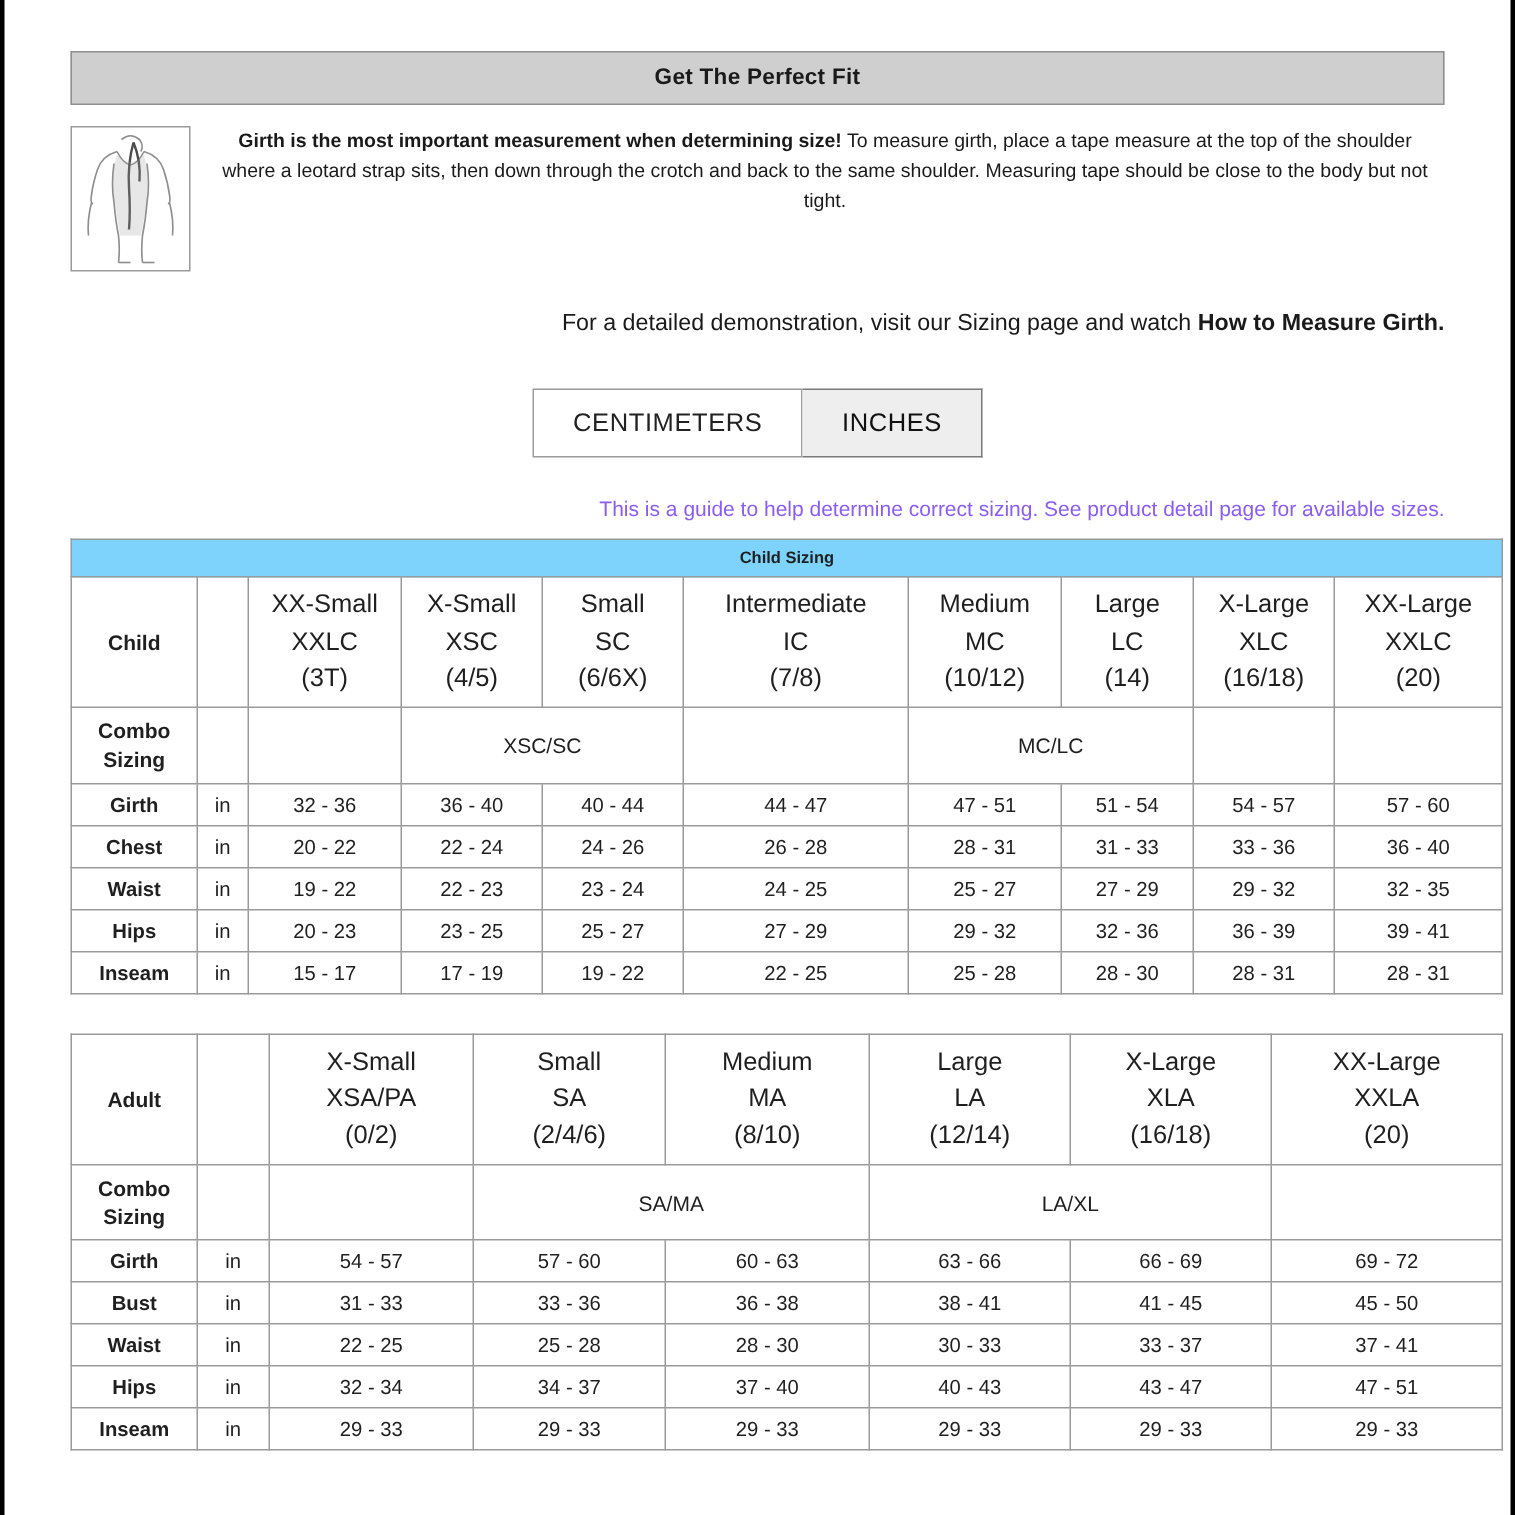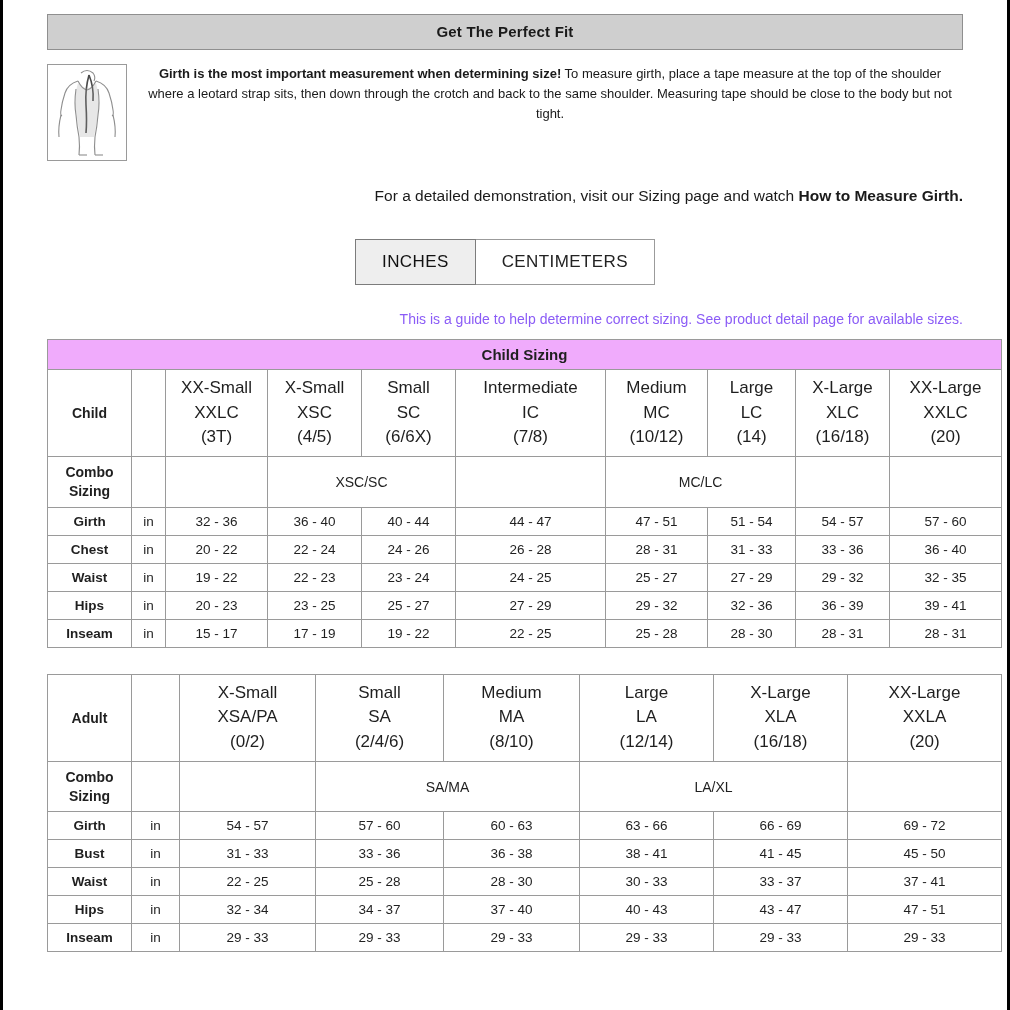--- a/index.html
+++ b/index.html
@@ -13,20 +13,21 @@
   #page {
     width: 1010px; height: 1010px;
     position: relative;
     background: #fff;
     border-left: 3px solid #000;
     border-right: 3px solid #000;
     overflow: hidden;
   }
   .wrap {
     padding: 14px 44px 0 44px;
+    margin-top: 20px;
   }
   
   .banner {
     background: #cfcfcf;
     border: 1px solid #8f8f8f;
     text-align: center;
     font-weight: bold;
     font-size: 15px;
     padding: 8px 0 9px 0;
     letter-spacing: .2px;
@@ -94,23 +95,23 @@
     font-size: 14px;
   }
   table.size td, table.size th {
     border: 1px solid #9a9a9a;
     text-align: center;
     vertical-align: middle;
     padding: 6px 2px;
     color: #1f1f1f;
   }
   .tbl-title td {
-    background: #f0abfc;
+    background: #7dd3fc;
     font-weight: bold;
-    font-size: 15px;
+    font-size: 11px;
     padding: 8px 0 9px 0;
   }
   .hdr td {
     font-weight: normal;
     font-size: 17px;
     line-height: 1.45;
     padding: 9px 2px;
   }
   .hdr td.rowlab { font-size: 14px; }
   td.rowlab {
@@ -161,22 +162,22 @@
       <div class="intro-text">
         <b>Girth is the most important measurement when determining size!</b><span> To measure girth, place a tape measure at the top of the shoulder where a leotard strap sits, then down through the crotch and back to the same shoulder. Measuring tape should be close to the body but not tight.</span>
       </div>
     </div>
 
     <div class="sub-note">
       <span>For a detailed demonstration, visit our Sizing page and watch </span><b>How to Measure Girth.</b>
     </div>
 
     <div class="units">
+      <button class="unit-btn">CENTIMETERS</button>
       <button class="unit-btn active">INCHES</button>
-      <button class="unit-btn">CENTIMETERS</button>
     </div>
 
     <div class="guide-note">This is a guide to help determine correct sizing. See product detail page for available sizes.</div>
 
     <div class="tbl-block">
       <table class="size">
         <colgroup>
           <col style="width:84px">
             <col style="width:34px">
           <col style="width:102px">

